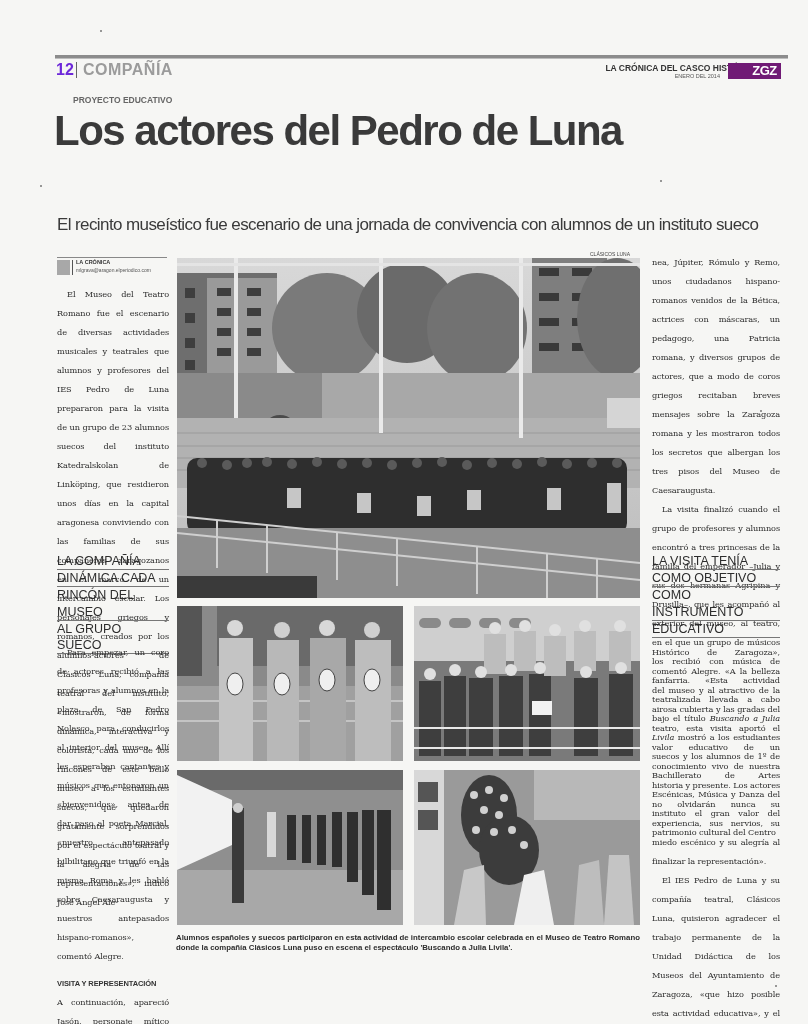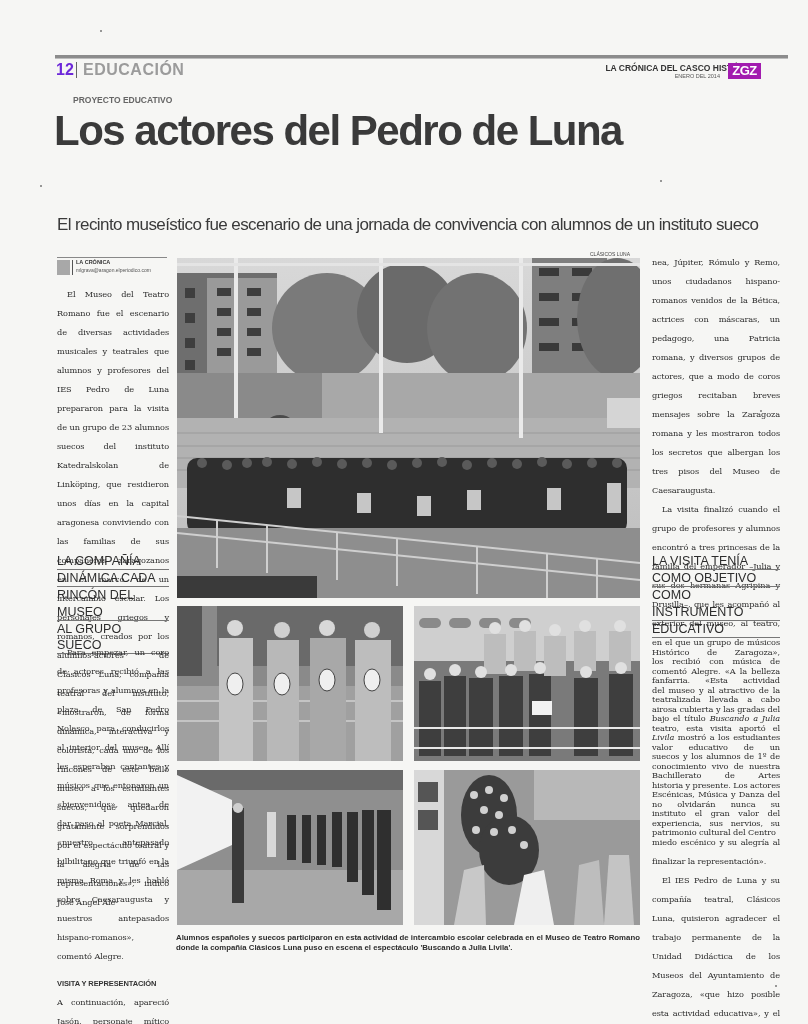--- a/index.html
+++ b/index.html
@@ -9,21 +9,21 @@
     font-family:"DejaVu Serif", serif;
     color:#2a2a2a;
   }
   .abs { position:absolute; }
   .topline { left:55px; top:55px; width:733px; height:3px; background:#8c8c8c; border-bottom:1px solid #bdbdbd; }
   .pagenum { left:56px; top:61px; font-family:"Liberation Sans", sans-serif; font-weight:bold; font-size:16px; color:#6d28d9; }
   .pagesep { left:76px; top:62px; width:1px; height:16px; background:#666; }
   .section { left:83px; top:61px; font-family:"Liberation Sans", sans-serif; font-weight:bold; font-size:16px; color:#9b9b9b; letter-spacing:0.5px; }
   .paper-name { left:580px; top:63px; width:180px; text-align:right; font-family:"Liberation Sans", sans-serif; font-weight:bold; font-size:8.5px; color:#333; }
   .paper-date { left:640px; top:73px; width:80px; text-align:right; font-family:"Liberation Sans", sans-serif; font-size:5.5px; color:#555; }
-  .zgz { left:728px; top:63px; width:33px; height:16px; background:#a21caf; color:#fff; font-family:"Liberation Sans", sans-serif; font-weight:bold; font-size:13px; line-height:16px; text-align:center; letter-spacing:-0.5px; }
+  .zgz { left:728px; top:63px; width:33px; height:16px; background:#701a75; color:#fff; font-family:"Liberation Sans", sans-serif; font-weight:bold; font-size:13px; line-height:16px; text-align:center; letter-spacing:-0.5px;padding-left:20px; }
   .kicker { left:57px; top:95px; font-family:"Liberation Sans", sans-serif; font-weight:bold; font-size:8.5px; color:#666;padding-left:16px; }
   .headline { left:54px; top:108px; width:700px; font-family:"Liberation Sans", sans-serif; font-weight:bold; font-size:42px; line-height:46px; color:#3a3a3a; letter-spacing:-1.5px; }
   .subhead { left:57px; top:215px; width:740px; font-family:"Liberation Sans", sans-serif; font-size:17px; color:#3a3a3a; letter-spacing:-0.6px; }
   .byline-box { left:57px; top:257px; width:110px; height:20px; border-top:1px solid #888; }
   .byline-sq { left:57px; top:260px; width:13px; height:15px; background:#a8a8a8; }
   .byline-bar { left:72px; top:260px; width:1px; height:15px; background:#555; }
   .byline-name { left:76px; top:259px; font-family:"Liberation Sans", sans-serif; font-weight:bold; font-size:5.5px; color:#333; }
   .byline-mail { left:76px; top:267px; font-family:"Liberation Sans", sans-serif; font-size:5px; color:#555; }
   .col { font-size:8.2px; line-height:19px; text-align:justify; color:#2d2d2d; letter-spacing:-0.1px; }
   .col p { margin:0; }
@@ -37,21 +37,21 @@
   .caption { left:176px; top:933px; width:465px; font-family:"Liberation Sans", sans-serif; font-weight:bold; font-size:7.8px; line-height:10px; color:#2d2d2d; }
   .endmark { display:inline-block; width:8px; height:5px; border-top:1px solid #333; border-bottom:1px solid #333; margin-left:2px; vertical-align:middle; }
   .speck { position:absolute; width:2px; height:2px; background:#777; border-radius:1px; }
 </style>
 </head>
 <body>
 
 <div class="abs topline"></div>
 <div class="abs pagenum">12</div>
 <div class="abs pagesep"></div>
-<div class="abs section">EDUCACIÓN</div>
+<div class="abs section">COMPAÑÍA</div>
 <div class="abs paper-name">LA CRÓNICA DEL CASCO HISTÓRICO</div>
 <div class="abs paper-date">ENERO DEL 2014</div>
 <div class="abs zgz">ZGZ</div>
 
 <div class="abs kicker">PROYECTO EDUCATIVO</div>
 <div class="abs headline">
   <div>Los actores del Pedro de Luna</div>
 </div>
 <div class="abs subhead">El recinto museístico fue escenario de una jornada de convivencia con alumnos de un instituto sueco</div>
 

